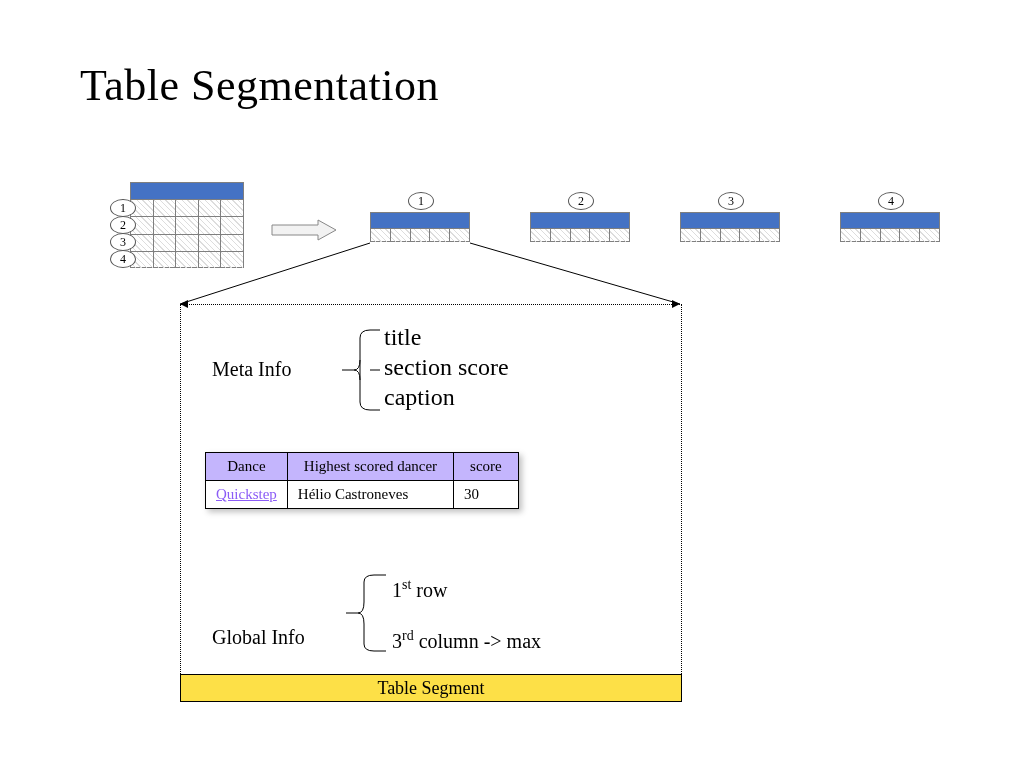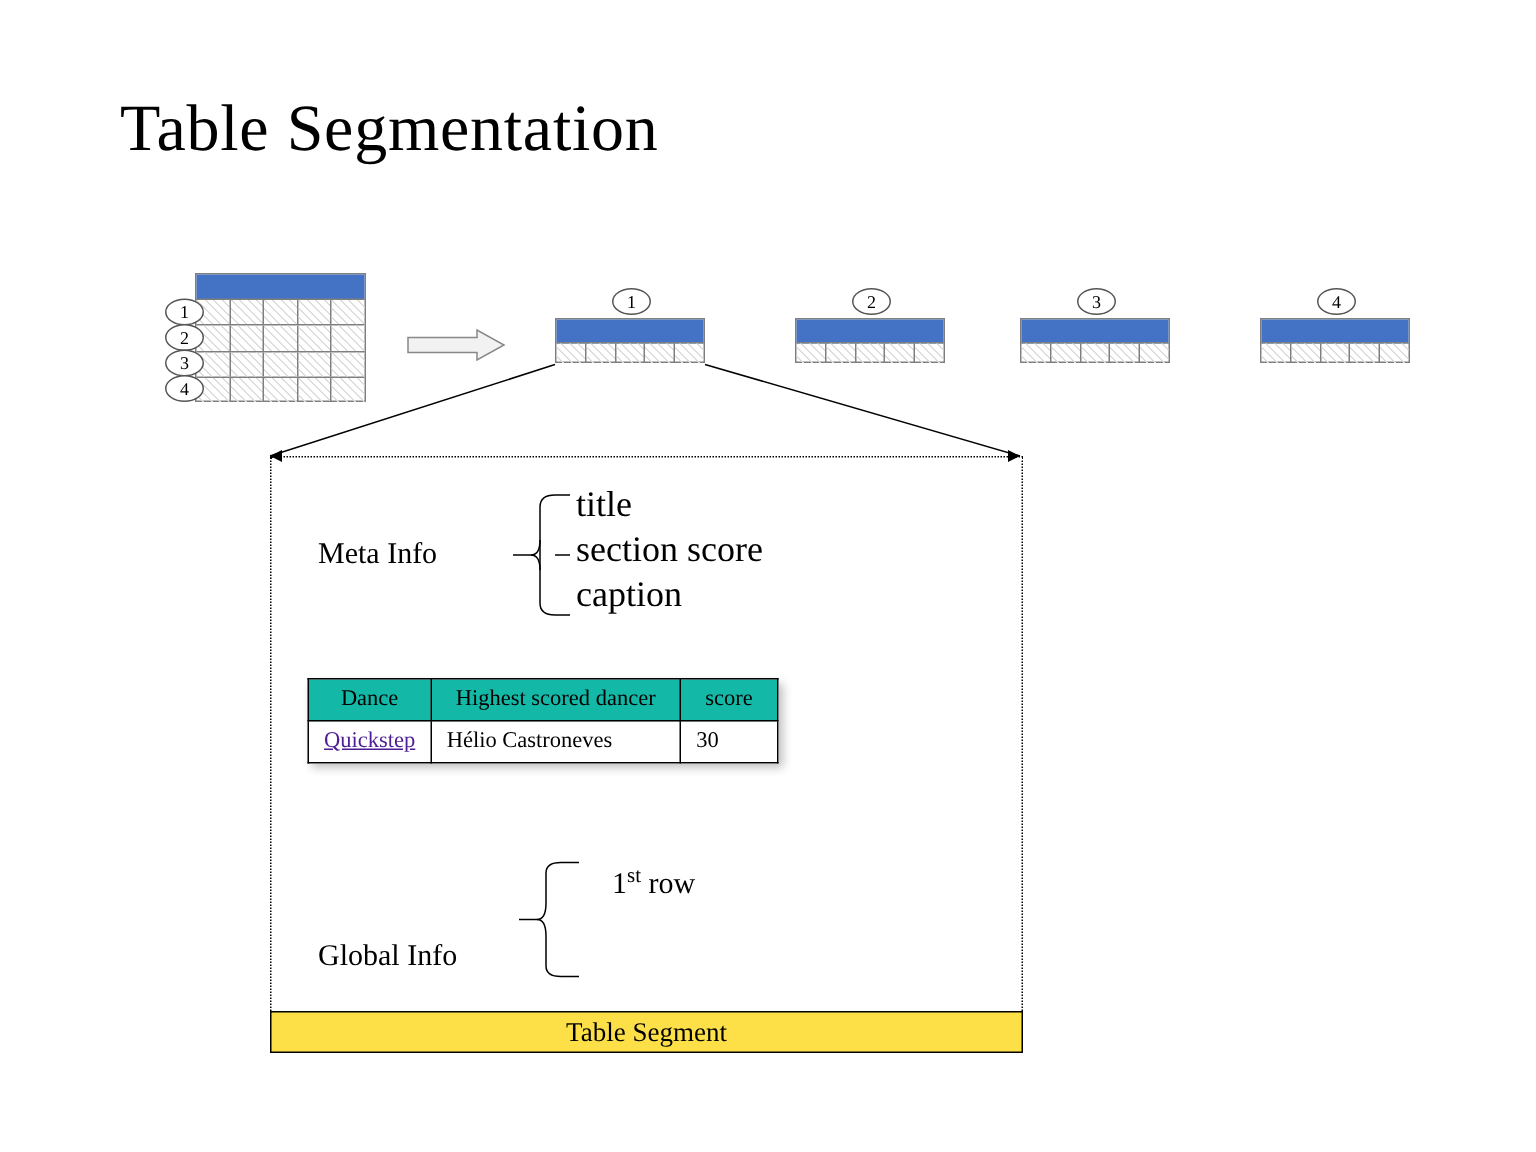--- a/index.html
+++ b/index.html
@@ -184,33 +184,33 @@
   
   .ex-table {
     position: absolute;
     left: 205px;
     top: 452px;
     border-collapse: collapse;
     box-shadow: 3px 3px 6px rgba(0,0,0,0.25);
     font-size: 15px;
   }
   .ex-table th {
-    background: #14b8a6;
+    background: #c4b5fd;
     border: 1px solid #000;
     padding: 5px 16px;
     font-weight: 400;
     text-align: center;
   }
   .ex-table td {
     border: 1px solid #000;
     padding: 5px 10px;
     background: #fff;
   }
   .ex-table td a {
-    color: #4c1d95;
+    color: #8b5cf6;
     text-decoration: underline;
   }
 
   
   .global-label {
     position: absolute;
     left: 212px;
     top: 604px;
     font-size: 20px;
     margin-top: 22px;
@@ -219,21 +219,20 @@
     position: absolute;
     left: 344px;
     top: 570px;
   }
   .global-items {
     position: absolute;
     left: 392px;
     top: 572px;
     font-size: 20px;
     line-height: 26px;
-    margin-left: 16px;
   }
   .global-items .gap { height: 20px; }
   sup { font-size: 0.7em; }
 </style>
 </head>
 <body>
 
 <div class="slide">
 
   <div class="title">Table Segmentation</div>
@@ -369,15 +368,16 @@
 
   <div class="global-label">Global Info</div>
   <svg class="global-brace" width="44" height="86">
     <line x1="2" y1="43" x2="14" y2="43" stroke="#000" stroke-width="1"></line>
     <path d="M14,43 Q20,43 20,32 L20,12 Q20,5 30,5 L42,5" fill="none" stroke="#000" stroke-width="1"></path>
     <path d="M14,43 Q20,43 20,54 L20,74 Q20,81 30,81 L42,81" fill="none" stroke="#000" stroke-width="1"></path>
   </svg>
   <div class="global-items">
     <div id="gi0">1<sup>st</sup> row</div>
     <div class="gap"></div>
+    <div id="gi1">3<sup>rd</sup> column -&gt; max</div>
   </div>
 
 </div>
 
 </body></html>

